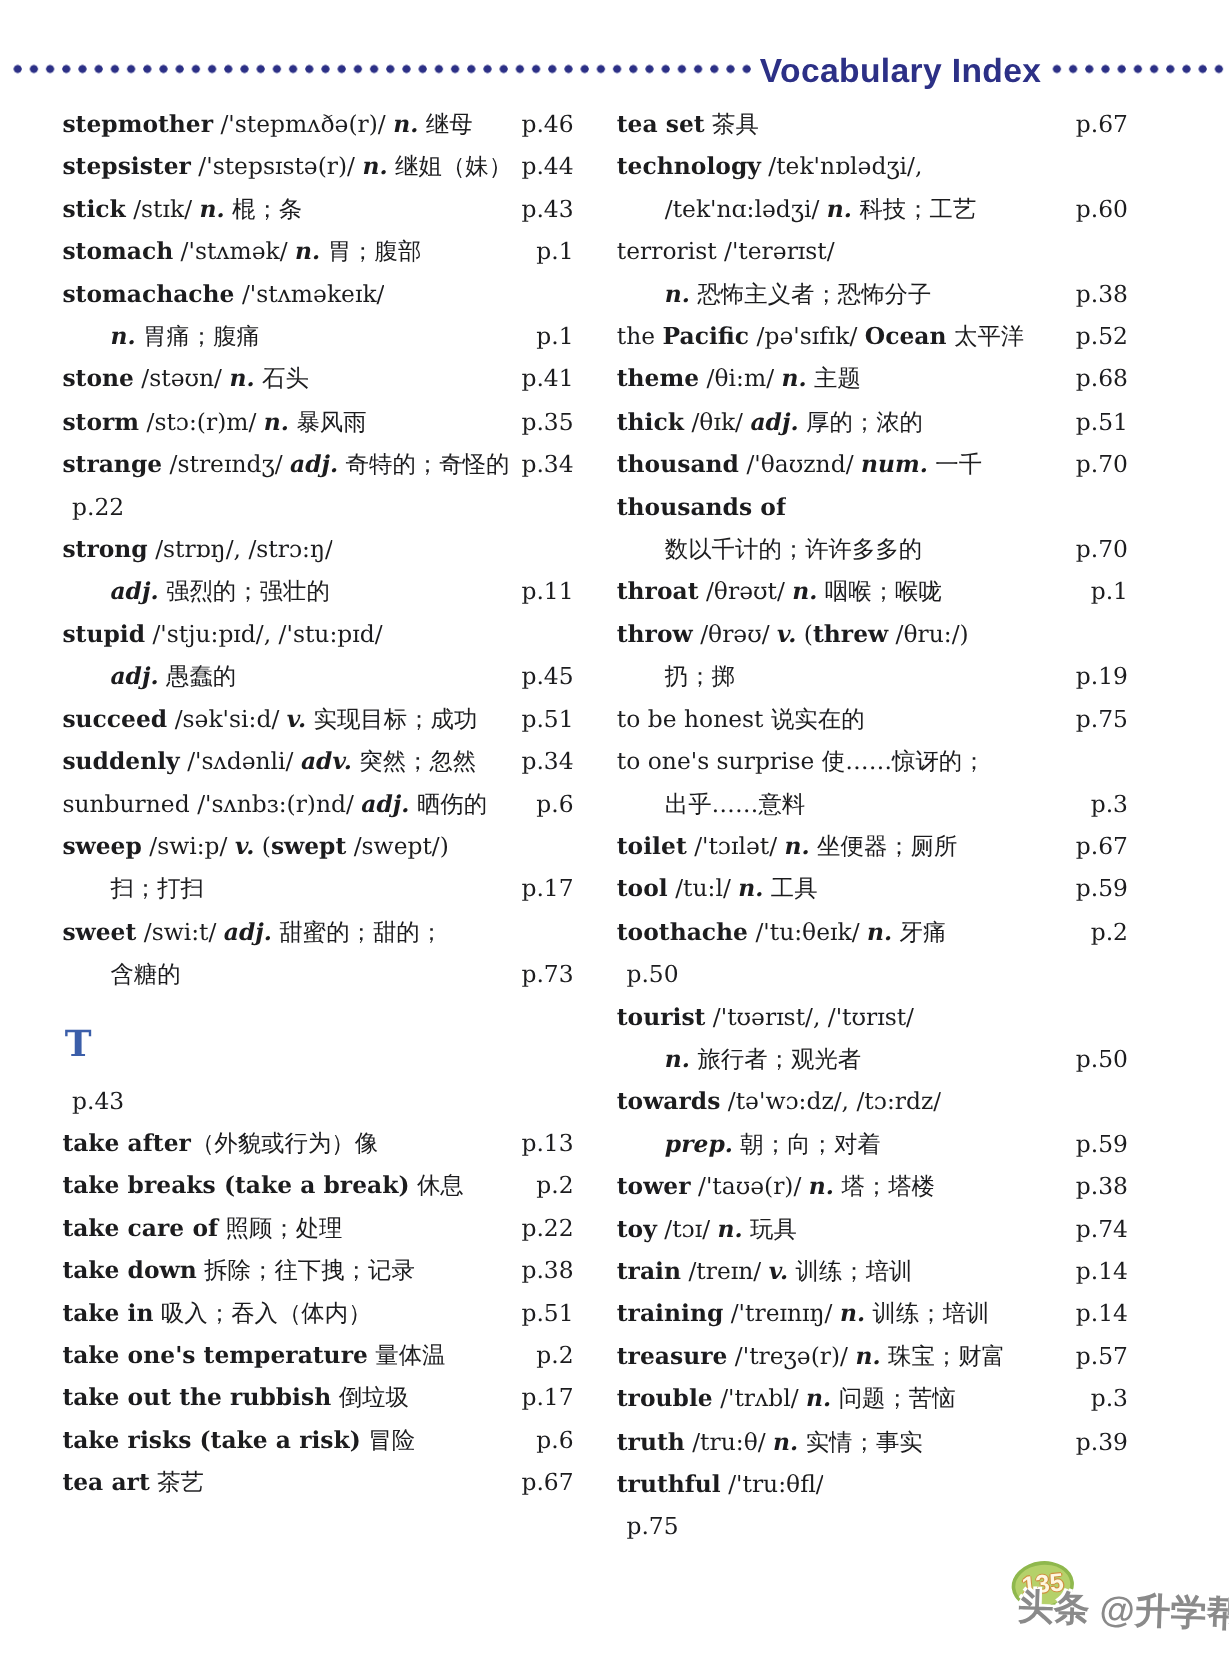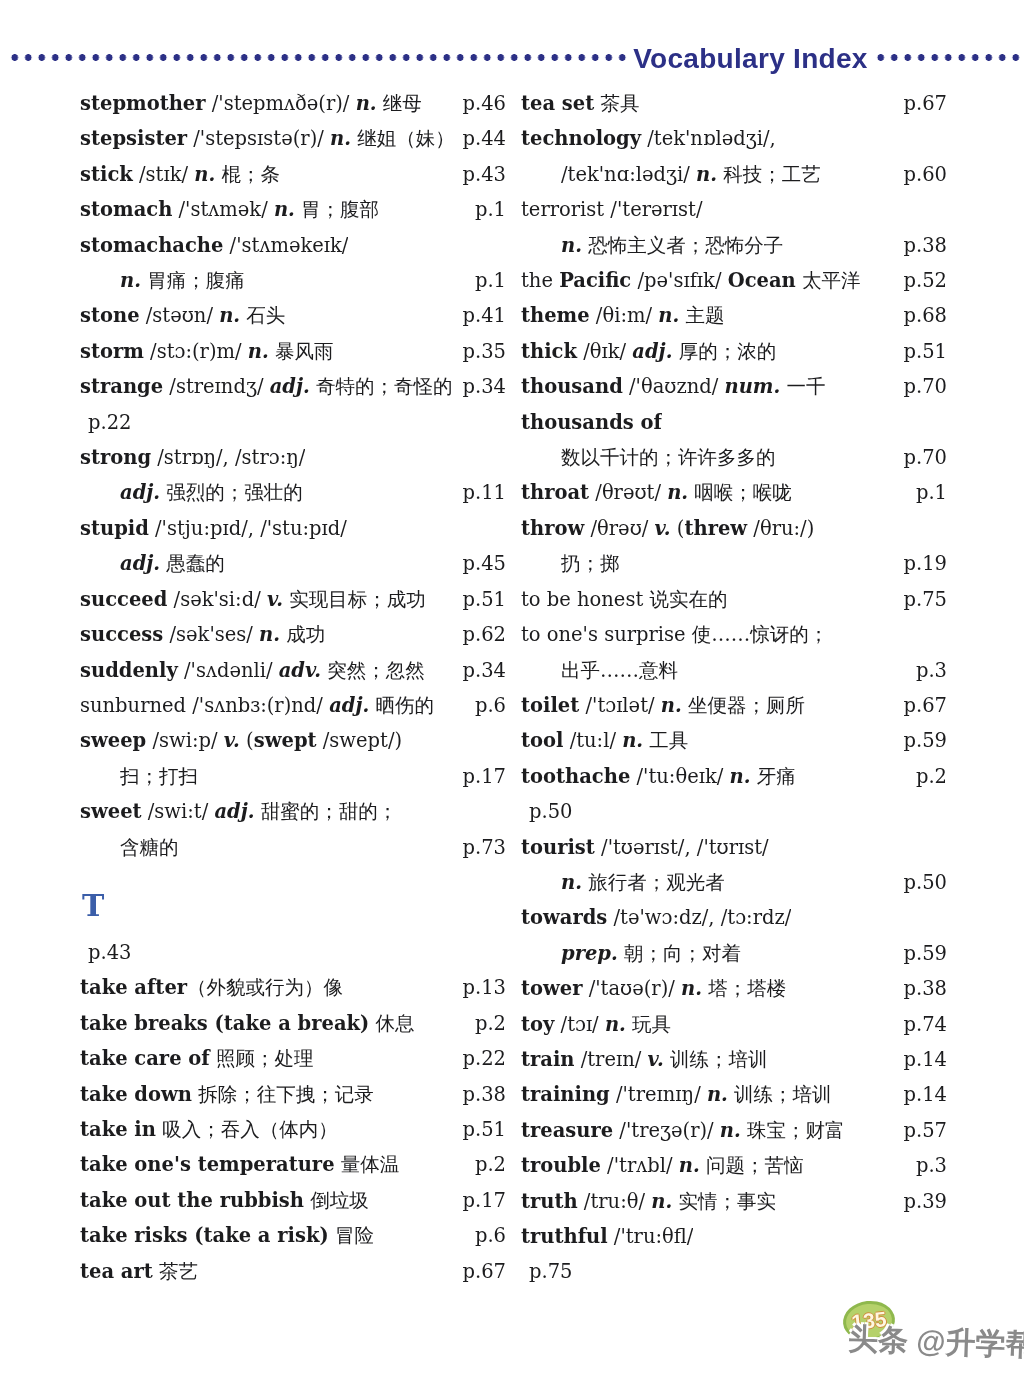--- a/index.html
+++ b/index.html
@@ -29,23 +29,23 @@
     background-size:13.5px 9px;background-repeat:repeat-x;background-position:left center;
   }
   .dot-fill.left{flex:4.45;}
   .dot-fill.right{flex:1.08;}
   .header-title{
     font-family:"Liberation Sans","DejaVu Sans",sans-serif;
     font-weight:700;font-size:28px;line-height:30px;color:var(--accent);
     letter-spacing:.3px;margin:0 6px;white-space:nowrap;
   }
   
-  .columns{display:flex;margin-top:12px;padding-left:80px;}
+  .columns{display:flex;margin-top:12px;padding-left:52px;}
   .col{width:426px;}
-  .col + .col{margin-left:15px;}
+  .col + .col{margin-left:36px;}
   .entry-line{
     display:flex;justify-content:space-between;align-items:baseline;
     line-height:35.4px;font-size:19.5px;white-space:nowrap;
   }
   .entry-line .text{overflow:hidden;flex:0 1 auto;}
   .entry-line.indent .text{padding-left:40px;text-align:right;}
   .entry-line .page{margin-left:8px;flex:0 0 auto;}
   .hw{font-weight:700;}
   .pos{font-style:italic;font-weight:700;}
   .wd,.ph,.zh{font-weight:400;}
@@ -132,24 +132,20 @@
       </div>
       <div class="entry-line indent">
         <span class="text"><span class="pos">adj.</span><span class="zh"> 愚蠢的</span></span>
         <span class="page">p.45</span>
       </div>
       <div class="entry-line">
         <span class="text"><span class="hw">succeed</span><span class="ph"> /sək'si:d/ </span><span class="pos">v.</span><span class="zh"> 实现目标；成功</span></span>
         <span class="page">p.51</span>
       </div>
       <div class="entry-line">
-        <span class="text"><span class="hw">success</span><span class="ph"> /sək'ses/ </span><span class="pos">n.</span><span class="zh"> 成功</span></span>
-        <span class="page">p.62</span>
-      </div>
-      <div class="entry-line">
         <span class="text"><span class="hw">suddenly</span><span class="ph"> /'sʌdənli/ </span><span class="pos">adv.</span><span class="zh"> 突然；忽然</span></span>
         <span class="page">p.34</span>
       </div>
       <div class="entry-line">
         <span class="text"><span class="wd">sunburned</span><span class="ph"> /'sʌnbɜ:(r)nd/ </span><span class="pos">adj.</span><span class="zh"> 晒伤的</span></span>
         <span class="page">p.6</span>
       </div>
       <div class="entry-line">
         <span class="text"><span class="hw">sweep</span><span class="ph"> /swi:p/ </span><span class="pos">v.</span><span class="ph"> (</span><span class="hw">swept</span><span class="ph"> /swept/)</span></span>
       </div>

